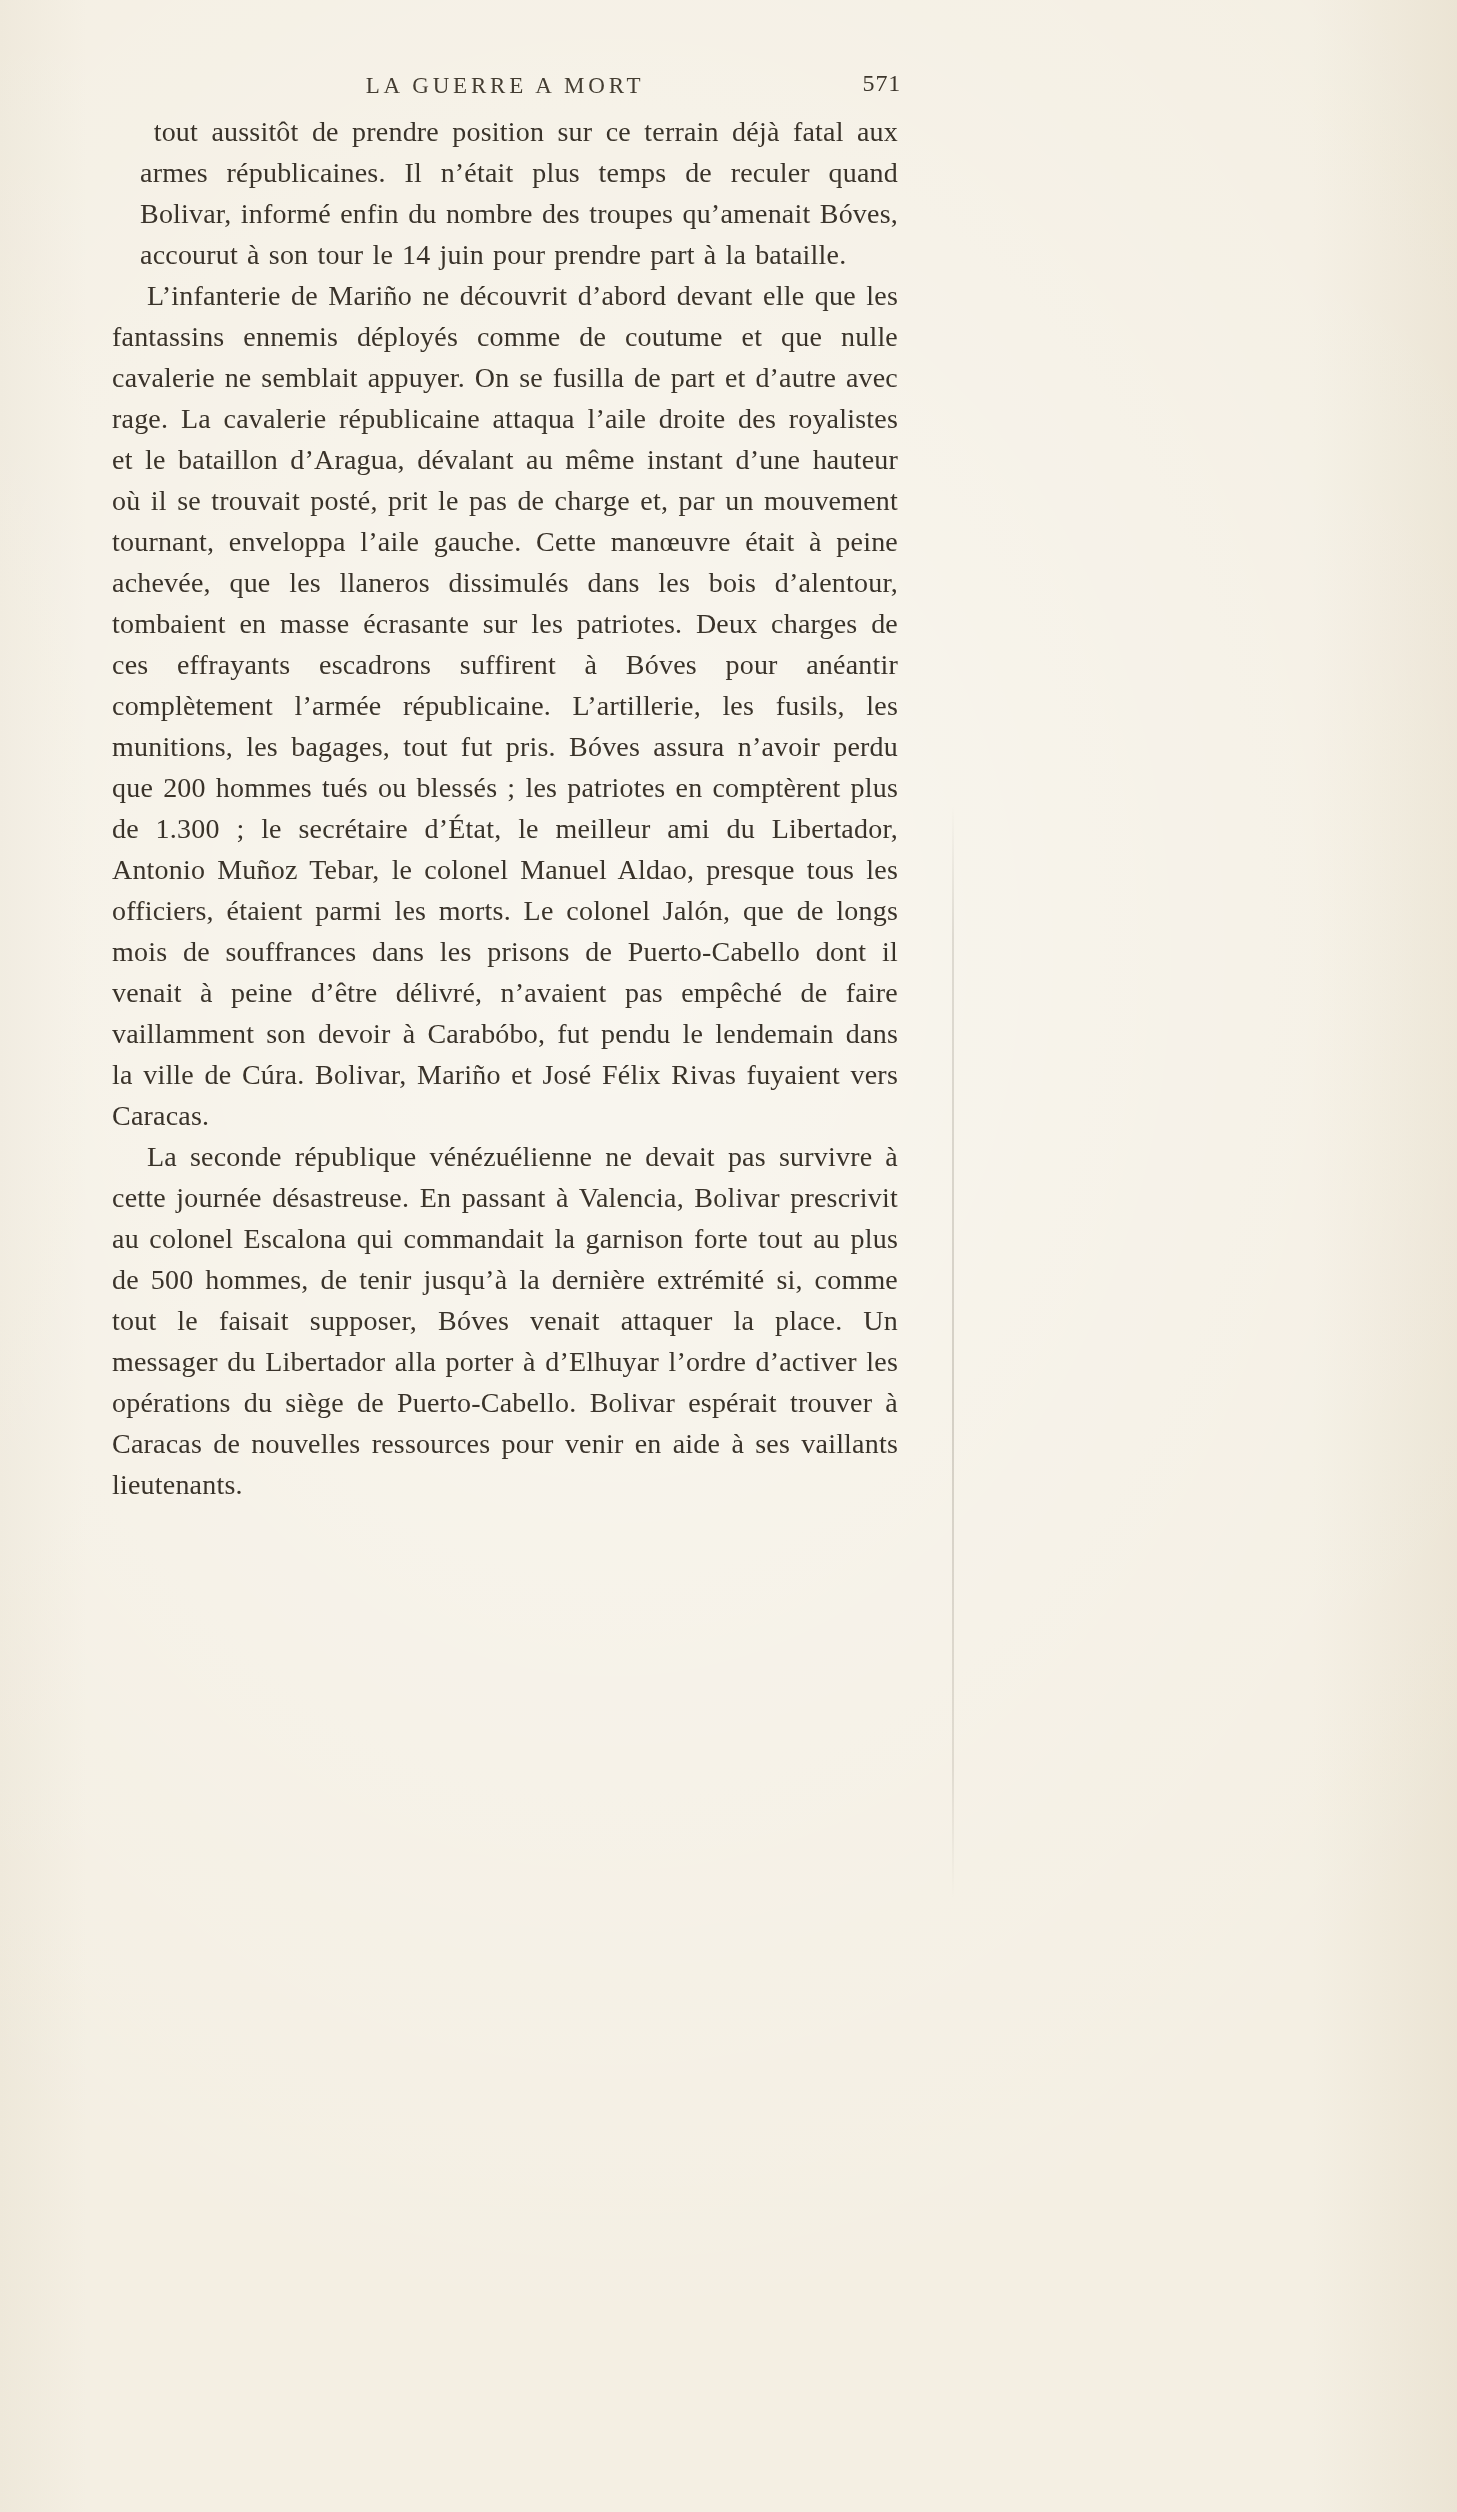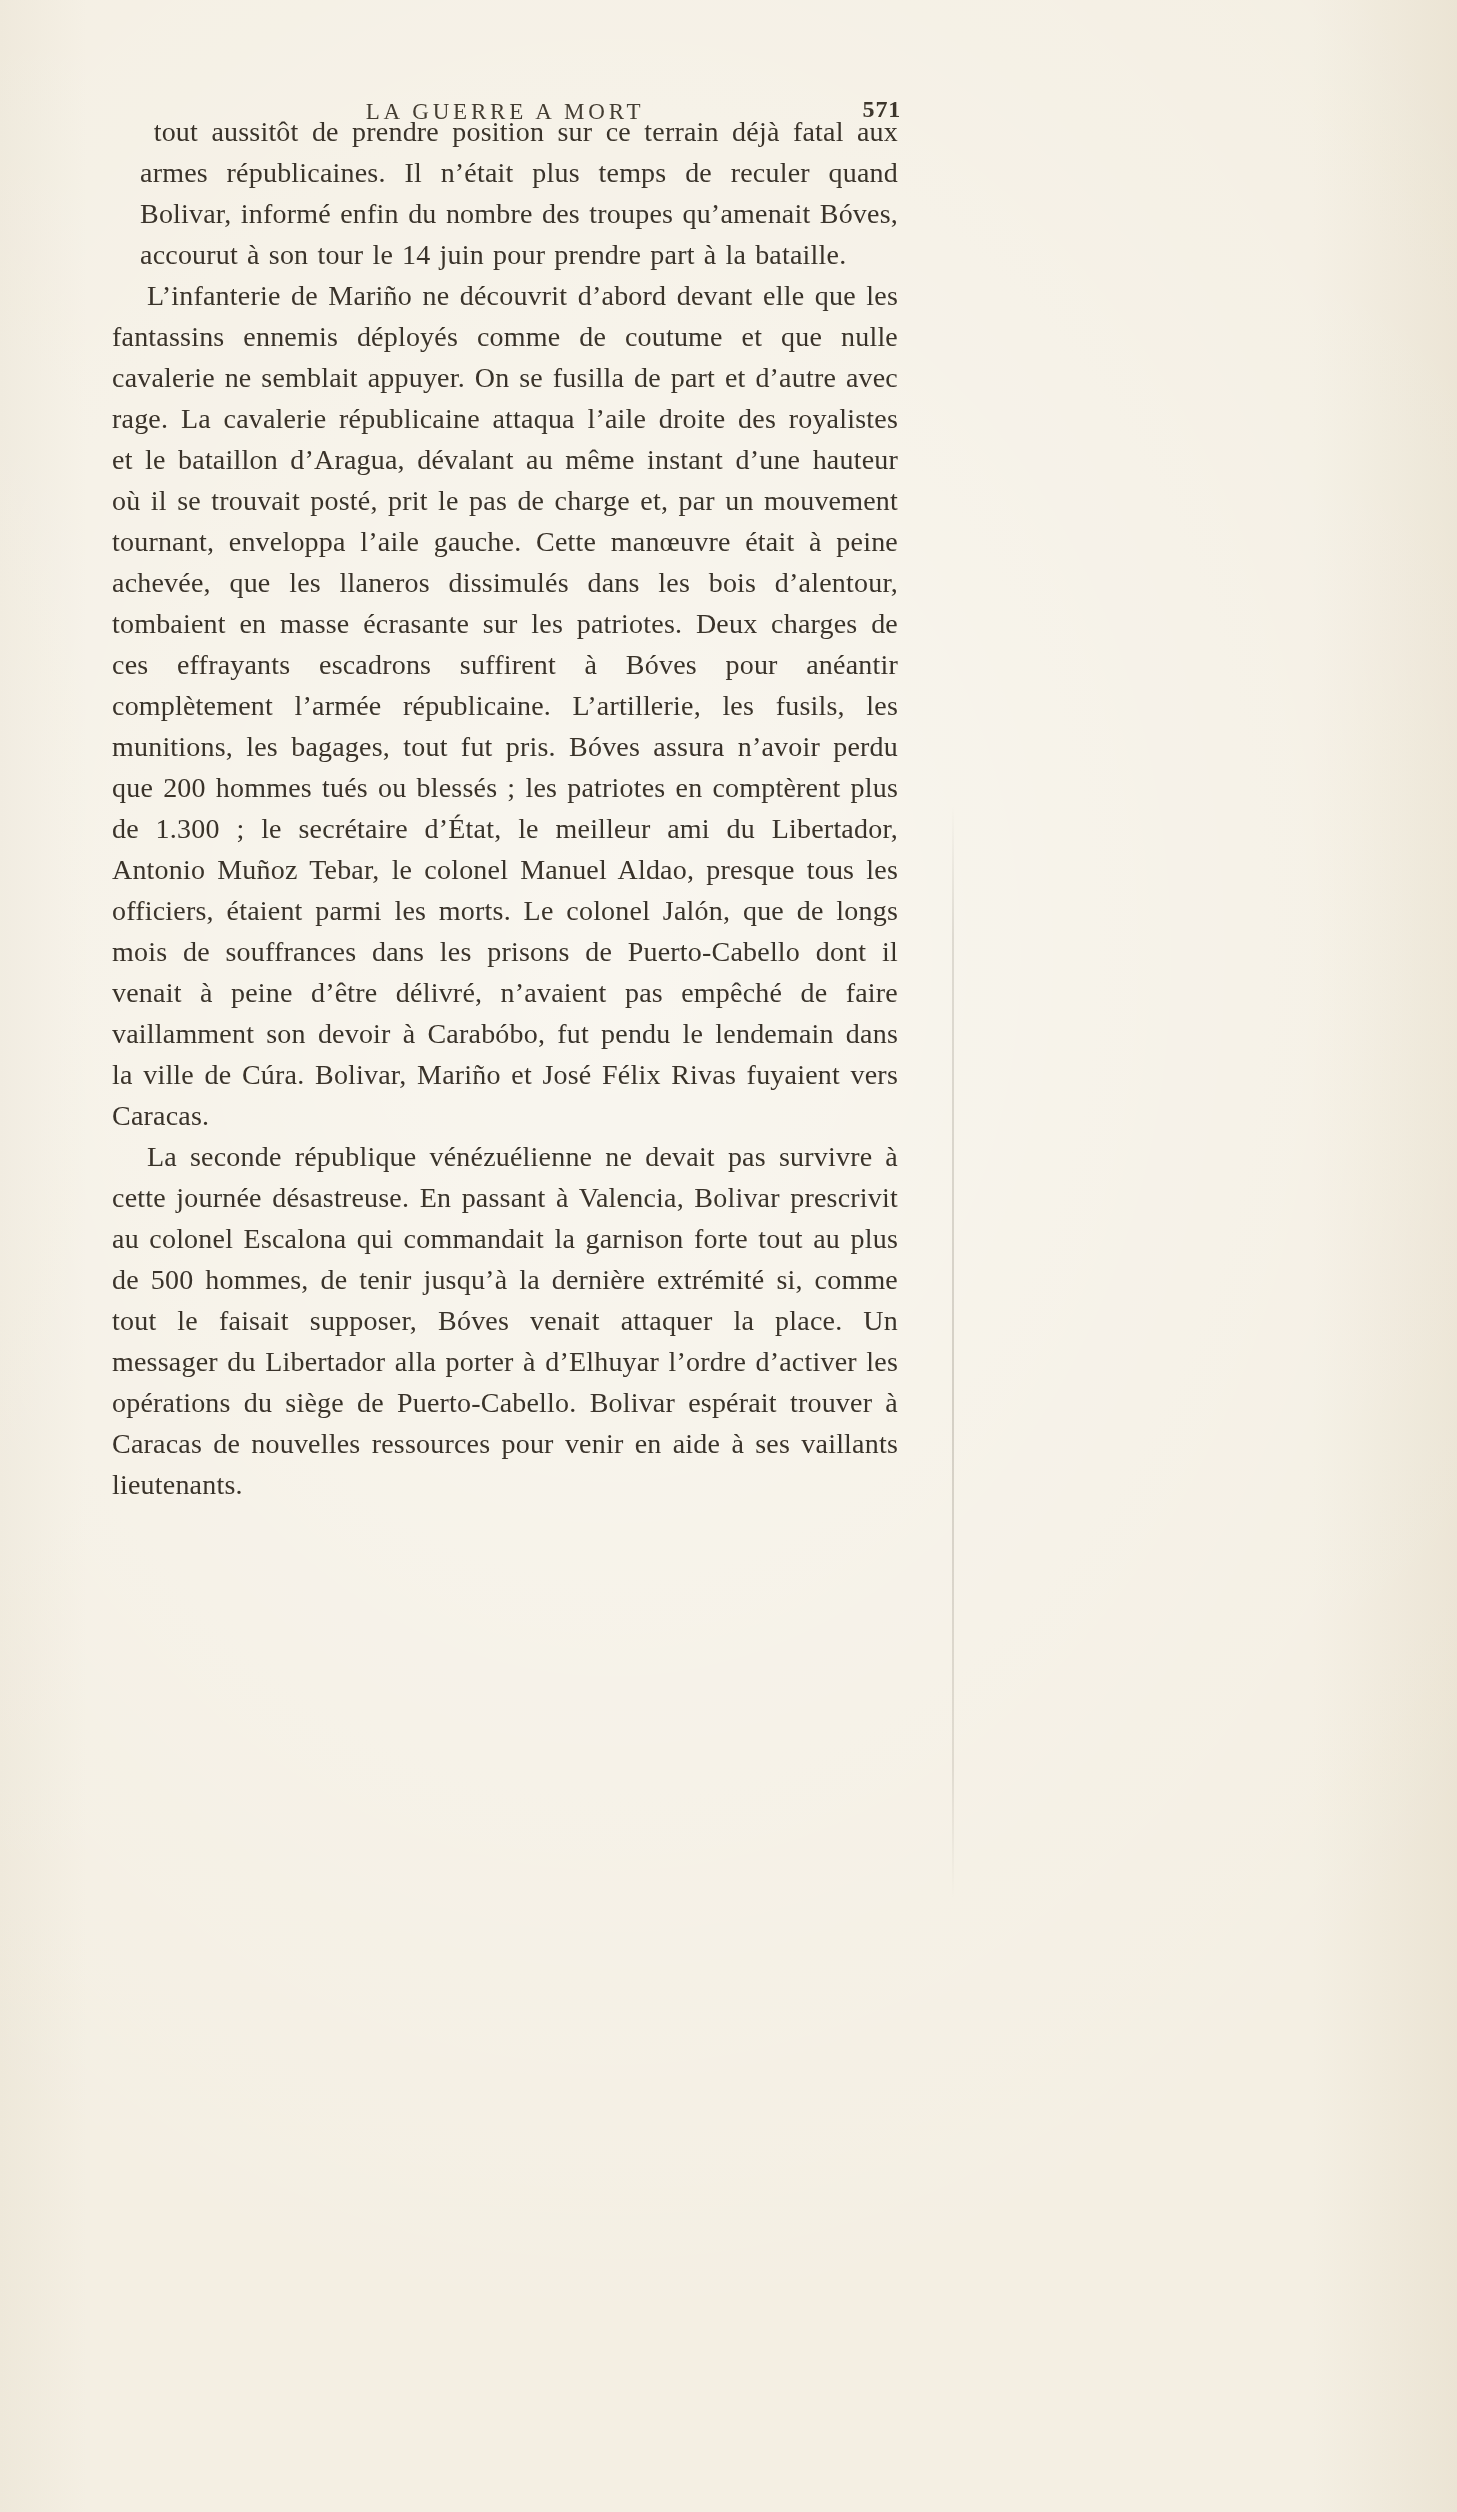--- a/index.html
+++ b/index.html
@@ -21,39 +21,38 @@
     font-family: "Liberation Serif", "DejaVu Serif", serif;
   }
 
   
   .running-head {
     position: absolute;
     left: 112px;
     top: 70px;
     width: 786px;
     height: 33px;
-    margin-top: 26px;
   }
   .head-title {
     position: absolute;
     left: 0;
     right: 0;
     top: 3px;
     text-align: center;
     font-size: 23px;
     letter-spacing: 3.8px;
     color: #443d32;
     white-space: nowrap;
   }
   .page-number {
     position: absolute;
     right: -3px;
     top: 0;
     font-size: 24px;
-    font-weight: bold;
+    font-weight: normal;
     letter-spacing: 0.8px;
     color: #3d362c;
   }
 
   
   .text-block {
     position: absolute;
     left: 112px;
     top: 111px;
     width: 786px;

